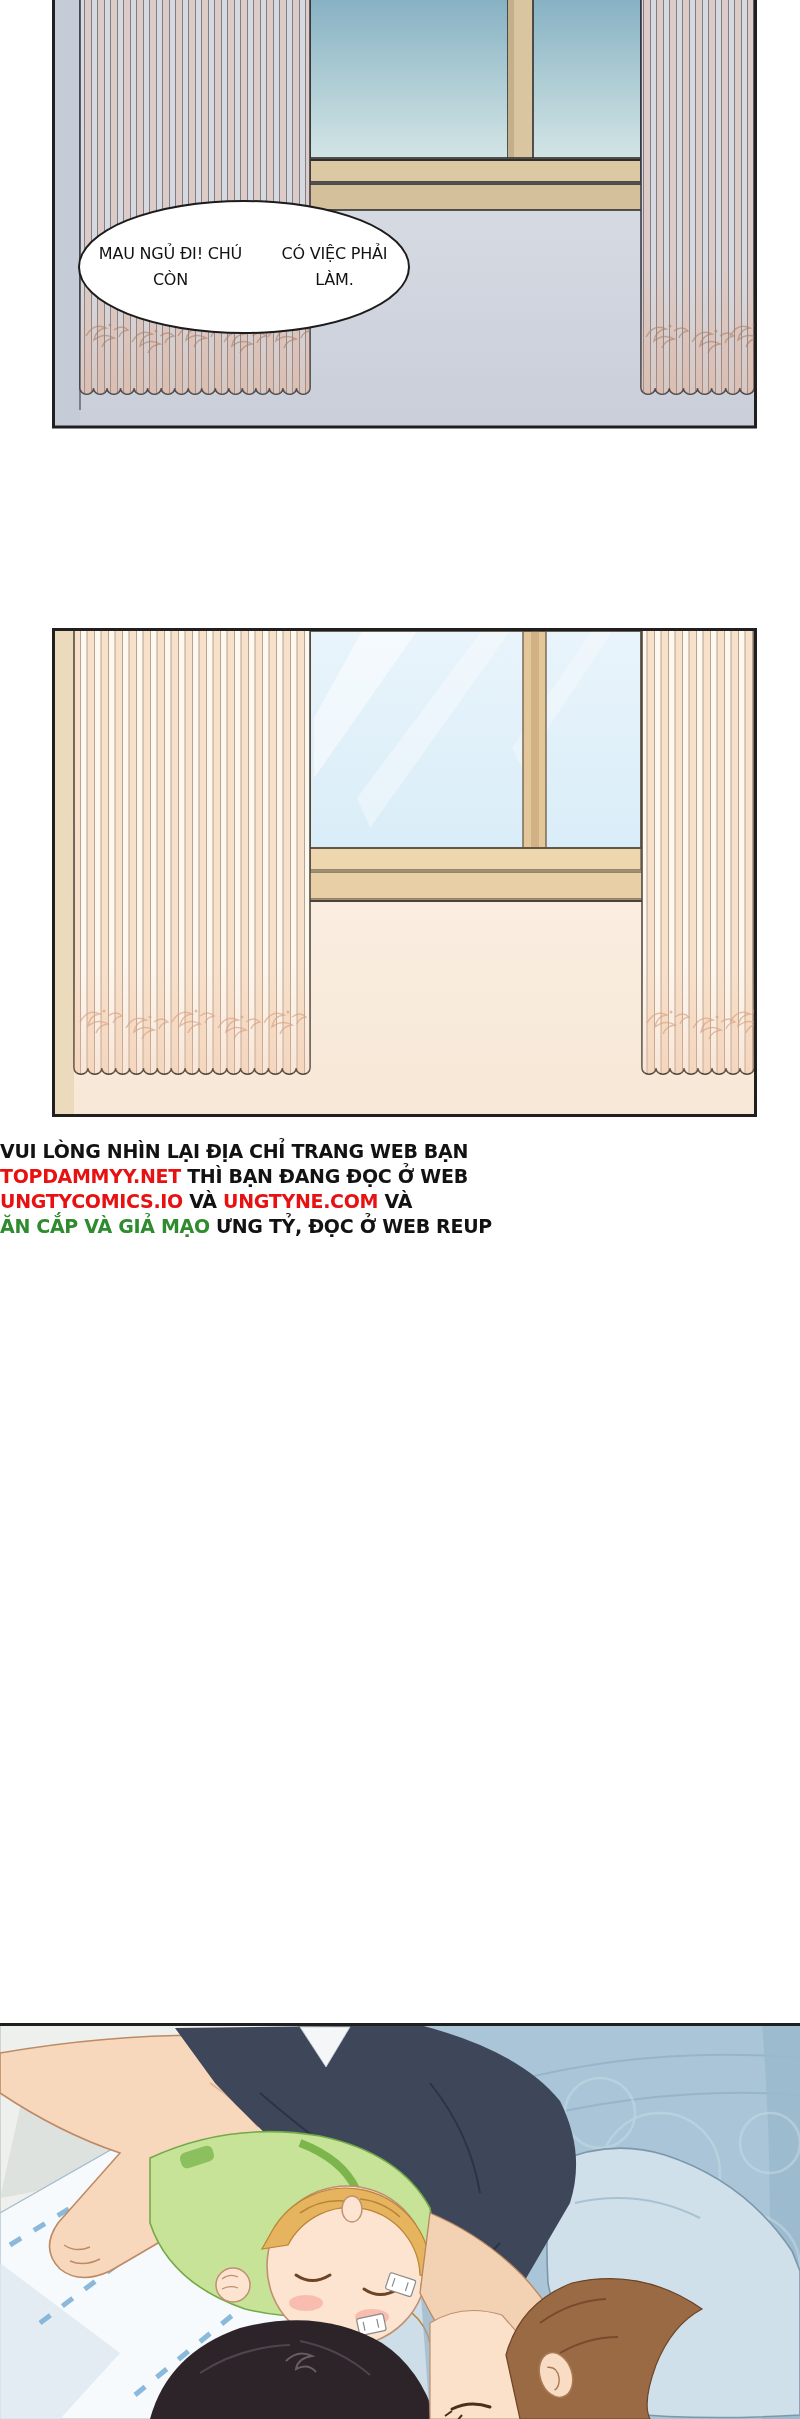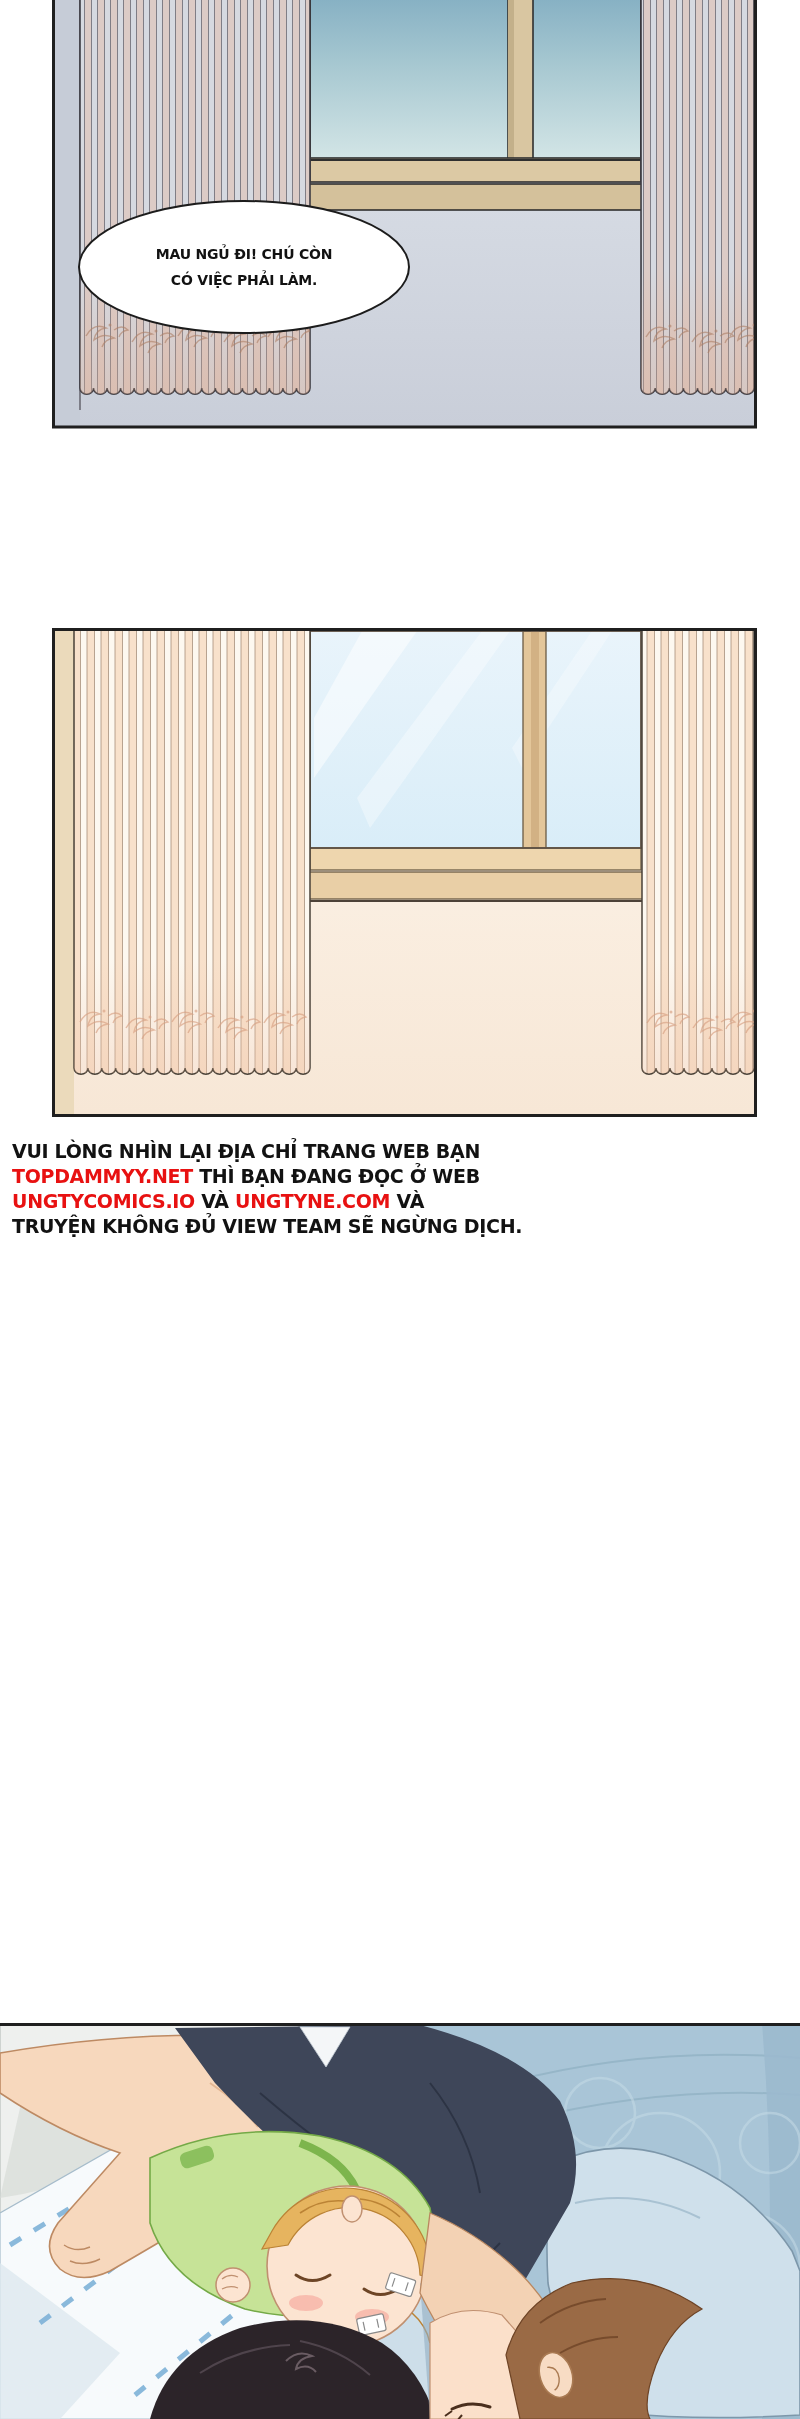--- a/index.html
+++ b/index.html
@@ -17,27 +17,27 @@
     width:800px;height:2419px;position:relative;background:#ffffff;
     overflow:hidden;font-family:"DejaVu Sans",sans-serif;
   }
   svg{display:block;position:absolute;}
   #panel1{left:52px;top:-50px;}
   #panel2{left:52px;top:628px;}
   #panel3{left:0px;top:2023px;}
   .speech-bubble{
     position:absolute;left:78px;top:200px;width:332px;height:134px;
     background:#ffffff;border:2.5px solid var(--bubble-outline);
-    border-radius:50%;display:flex;flex-direction:column;align-items:center;
+    border-radius:50%;display:flex;flex-direction:row;align-items:center;
     justify-content:center;text-align:center;box-sizing:border-box;
-    font-weight:bold;font-size:14px;line-height:26px;color:var(--ink);
+    font-weight:normal;font-size:16px;line-height:26px;color:var(--ink);
     letter-spacing:-0.2px;
   }
   .notice{
-    position:absolute;left:12px;top:1139px;width:775px;
+    position:absolute;left:0;top:1139px;width:775px;
     font-weight:bold;font-size:19px;line-height:25px;letter-spacing:-0.3px;
     color:var(--ink);
   }
   .notice-line{white-space:nowrap;}
   .seg-ink{color:var(--ink);}
   .seg-red{color:var(--red);}
   .seg-green{color:var(--green);}
   
   .f-cool-strip{fill:#c6ccd7;}
   .f-suit{fill:var(--suit-navy);}
@@ -206,21 +206,21 @@
     </g>
   </g>
 
   <rect x="1.5" y="1.5" width="702" height="486" fill="none" stroke="var(--panel-border)" stroke-width="3"></rect>
 </svg>
 
 <div class="notice">
     <div class="notice-line"><span class="seg-ink">VUI LÒNG NHÌN LẠI ĐỊA CHỈ TRANG WEB BẠN</span></div>
     <div class="notice-line"><span class="seg-red">TOPDAMMYY.NET</span><span class="seg-ink"> THÌ BẠN ĐANG ĐỌC Ở WEB</span></div>
     <div class="notice-line"><span class="seg-red">UNGTYCOMICS.IO</span><span class="seg-ink"> VÀ </span><span class="seg-red">UNGTYNE.COM</span><span class="seg-ink"> VÀ</span></div>
-    <div class="notice-line"><span class="seg-ink">TRUYỆN KHÔNG ĐỦ VIEW TEAM SẼ NGỪNG DỊCH.</span></div>
+    <div class="notice-line"><span class="seg-green">ĂN CẮP VÀ GIẢ MẠO</span><span class="seg-ink"> ƯNG TỶ, ĐỌC Ở WEB REUP</span></div>
   </div>
 
 <svg id="panel3" width="800" height="396" viewBox="0 0 800 396">
 
   <rect class="f-bedding" x="0" y="0" width="800" height="396"></rect>
   <g stroke="#8fb0c2" stroke-width="2" fill="none" opacity="0.7">
     <path d="M505,60 Q650,22 800,35"></path>
     <path d="M520,98 Q665,62 800,72"></path>
     <path d="M560,330 Q680,300 790,315"></path>
   </g>

